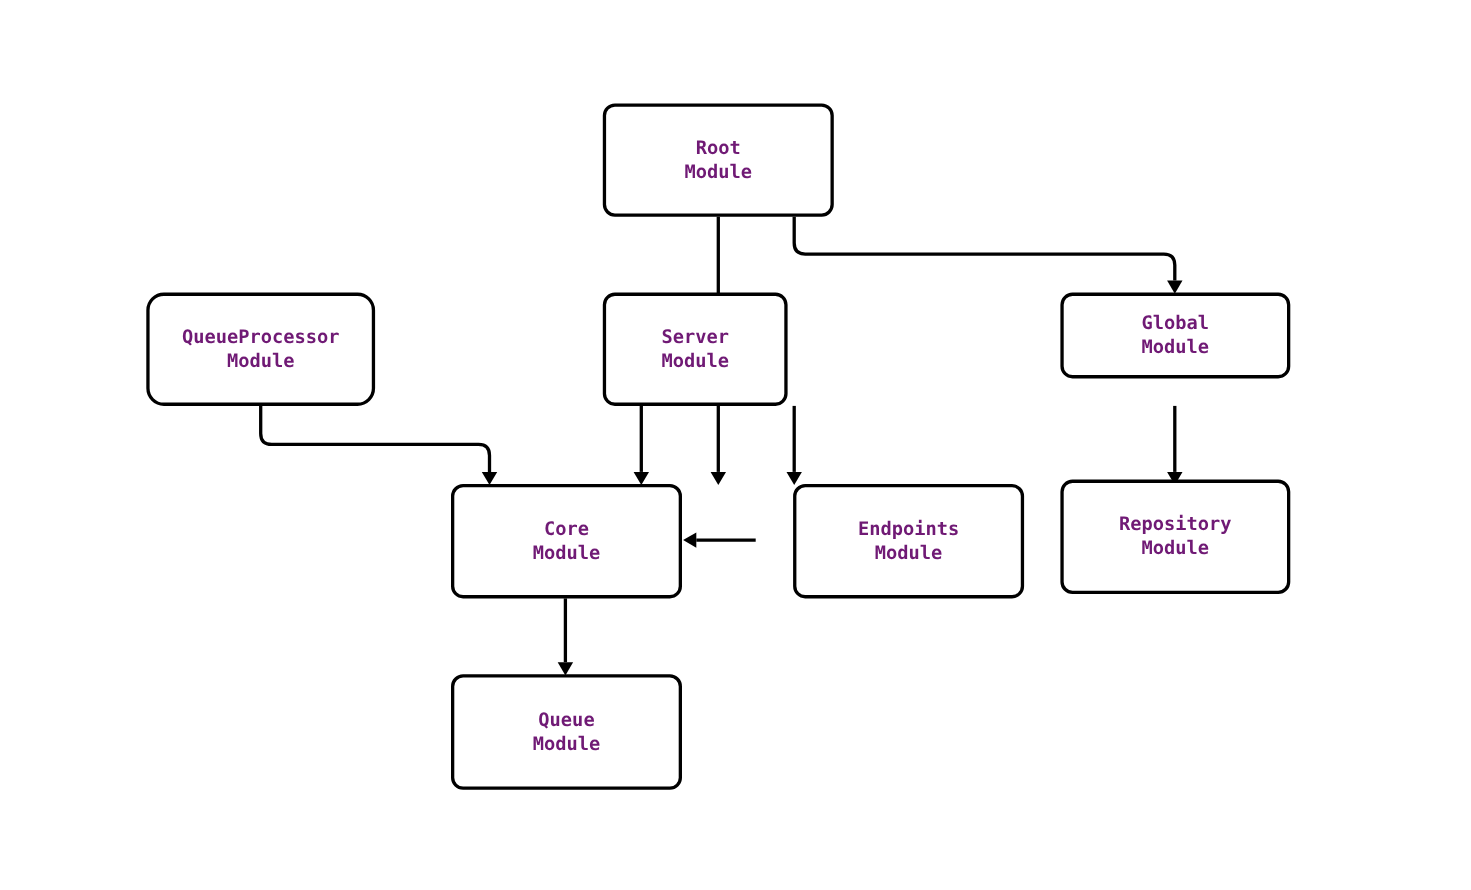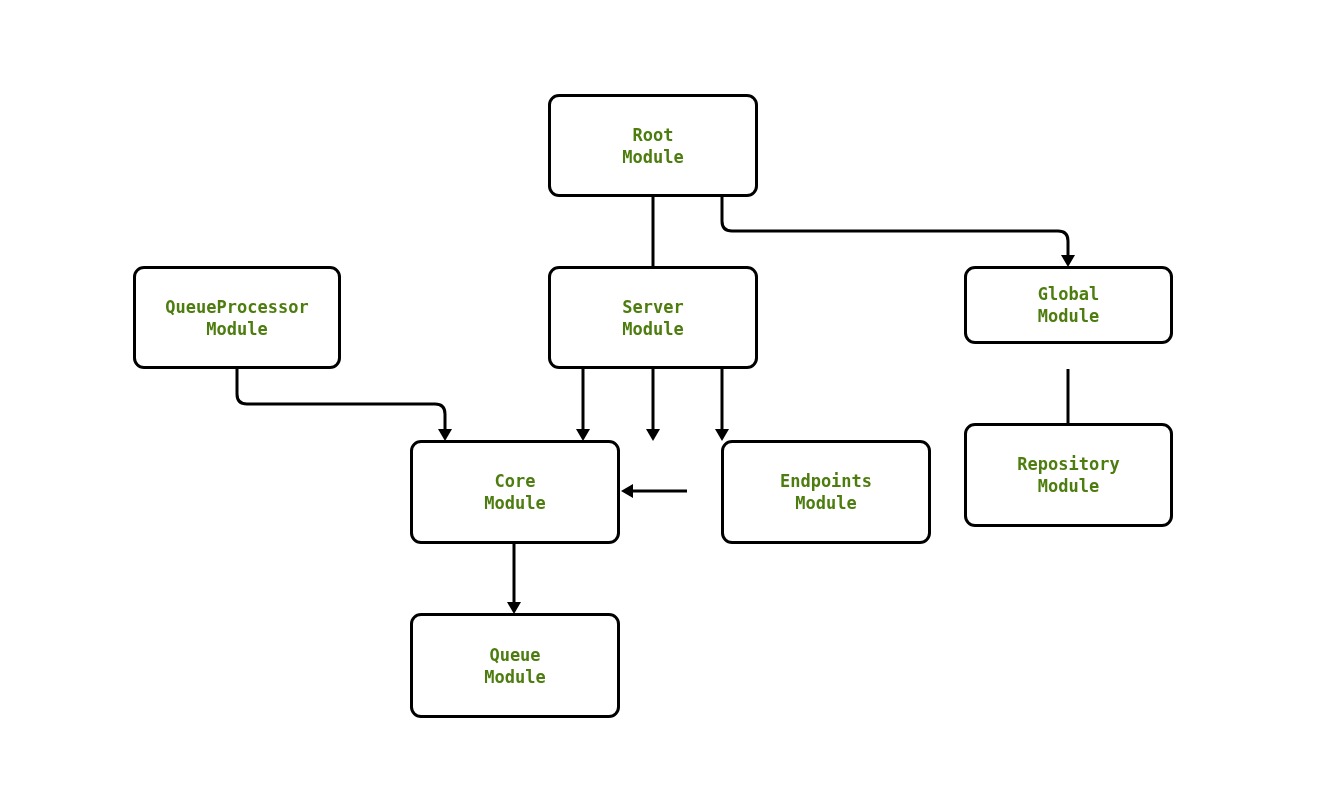--- a/index.html
+++ b/index.html
@@ -34,21 +34,21 @@
     flex-direction: column;
     align-items: center;
     justify-content: center;
     z-index: 2;
   }
   .node-label {
     font-family: "DejaVu Sans Mono", "Liberation Mono", monospace;
     font-size: 17px;
     font-weight: 700;
     line-height: 22px;
-    color: #4d7c0f;
+    color: #701a75;
     text-align: center;
     white-space: pre;
     letter-spacing: 0px;
   }
 </style>
 </head>
 <body>
 
 <div id="diagram-canvas">
 
@@ -101,46 +101,46 @@
         <path d="M 507 602 L 521 602 L 514 614 Z" fill="#000000" stroke="none"></path>
       </g>
     </g>
   </svg>
 
   <div class="node" style="left:548px; top:94px; width:210px; height:103px;">
     <div class="node-label">Root</div>
     <div class="node-label">Module</div>
   </div>
 
-  <div class="node" style="left:133px; top:266px; width:208px; height:103px;">
+  <div class="node" style="left:133px; top:266px; width:208px; height:103px;border-radius:16px;">
     <div class="node-label">QueueProcessor</div>
     <div class="node-label">Module</div>
   </div>
 
-  <div class="node" style="left:548px; top:266px; width:210px; height:103px;">
+  <div class="node" style="left:548px; top:266px; width:168px; height:103px;">
     <div class="node-label">Server</div>
     <div class="node-label">Module</div>
   </div>
 
   <div class="node" style="left:964px; top:266px; width:209px; height:78px;">
     <div class="node-label">Global</div>
     <div class="node-label">Module</div>
   </div>
 
   <div class="node" style="left:410px; top:440px; width:210px; height:104px;">
     <div class="node-label">Core</div>
     <div class="node-label">Module</div>
   </div>
 
   <div class="node" style="left:721px; top:440px; width:210px; height:104px;">
     <div class="node-label">Endpoints</div>
     <div class="node-label">Module</div>
   </div>
 
-  <div class="node" style="left:964px; top:423px; width:209px; height:104px;">
+  <div class="node" style="left:964px; top:436px; width:209px; height:104px;">
     <div class="node-label">Repository</div>
     <div class="node-label">Module</div>
   </div>
 
   <div class="node" style="left:410px; top:613px; width:210px; height:105px;">
     <div class="node-label">Queue</div>
     <div class="node-label">Module</div>
   </div>
 
 </div>

